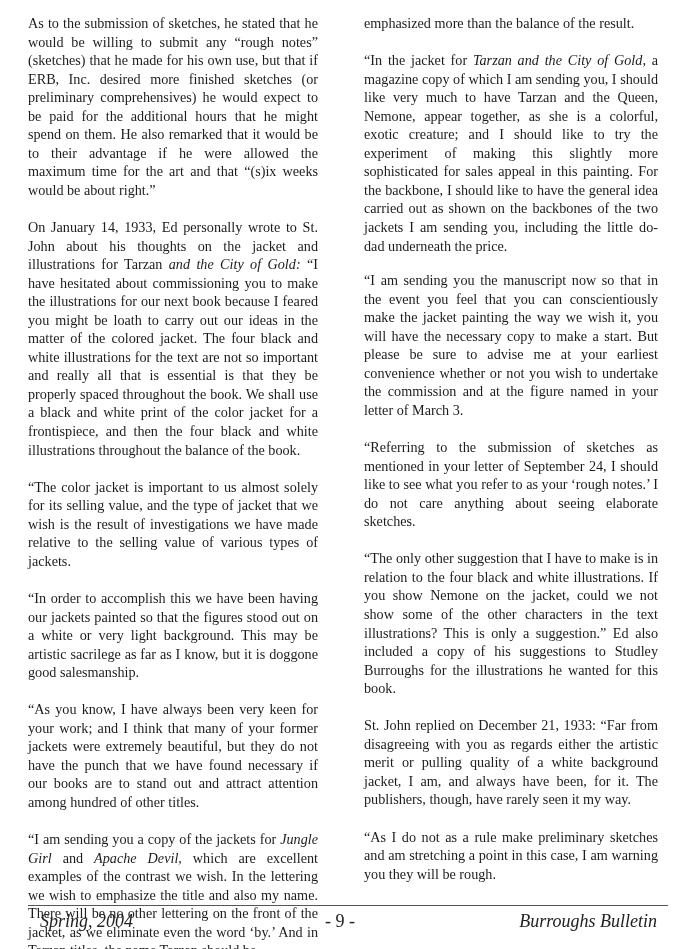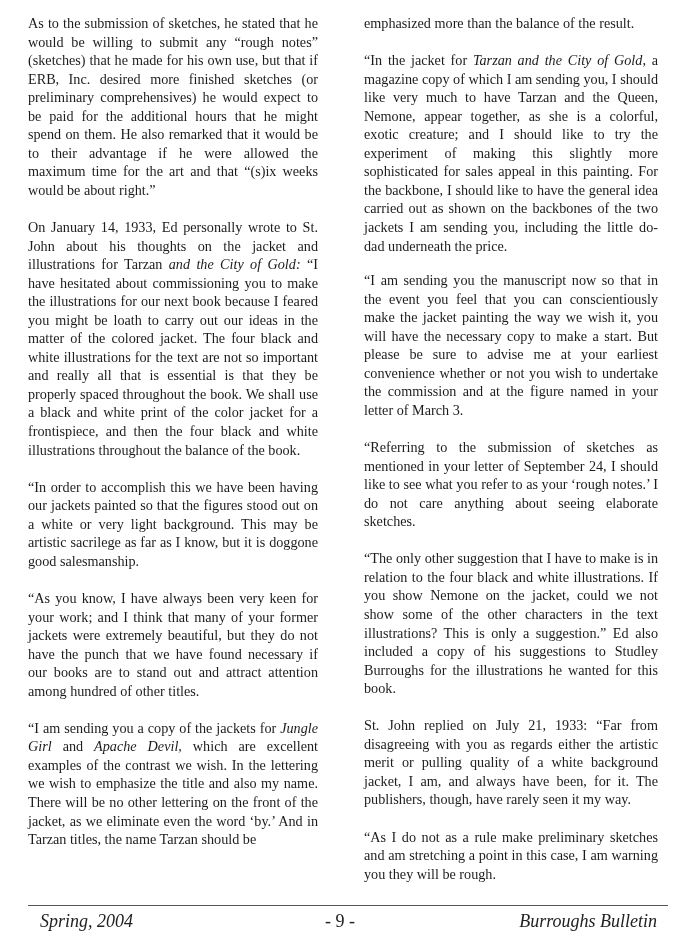--- a/index.html
+++ b/index.html
@@ -29,32 +29,33 @@
   .footer.right { right:30px; font-weight:normal; }
 </style>
 </head>
 <body>
 
 <div>
 
   <div class="col left">
     <p>As to the submission of sketches, he stated that he would be willing to submit any “rough notes” (sketches) that he made for his own use, but that if ERB, Inc. desired more finished sketches (or preliminary comprehensives) he would expect to be paid for the additional hours that he might spend on them. He also remarked that it would be to their advantage if he were allowed the maximum time for the art and that “(s)ix weeks would be about right.”</p>
     <p><span>On January 14, 1933, Ed personally wrote to St. John about his thoughts on the jacket and illustrations for Tarzan </span><i>and the City of Gold:</i><span> “I have hesitated about commissioning you to make the illustrations for our next book because I feared you might be loath to carry out our ideas in the matter of the colored jacket. The four black and white illustrations for the text are not so important and really all that is essential is that they be properly spaced throughout the book. We shall use a black and white print of the color jacket for a frontispiece, and then the four black and white illustrations throughout the balance of the book.</span></p>
+    <p>“The color jacket is important to us almost solely for its selling value, and the type of jacket that we wish is the result of investigations we have made relative to the selling value of various types of jackets.</p>
     <p>“In order to accomplish this we have been having our jackets painted so that the figures stood out on a white or very light background. This may be artistic sacrilege as far as I know, but it is doggone good salesmanship.</p>
     <p>“As you know, I have always been very keen for your work; and I think that many of your former jackets were extremely beautiful, but they do not have the punch that we have found necessary if our books are to stand out and attract attention among hundred of other titles.</p>
     <p class="cont"><span>“I am sending you a copy of the jackets for </span><i>Jungle Girl</i><span> and </span><i>Apache Devil,</i><span> which are excellent examples of the contrast we wish. In the lettering we wish to emphasize the title and also my name. There will be no other lettering on the front of the jacket, as we eliminate even the word ‘by.’ And in Tarzan titles, the name Tarzan should be</span></p>
   </div>
 
   <div class="col right">
     <p>emphasized more than the balance of the result.</p>
     <p class="nogap"><span>“In the jacket for </span><i>Tarzan and the City of Gold</i><span>, a magazine copy of which I am sending you, I should like very much to have Tarzan and the Queen, Nemone, appear together, as she is a colorful, exotic creature; and I should like to try the experiment of making this slightly more sophisticated for sales appeal in this painting. For the backbone, I should like to have the general idea carried out as shown on the backbones of the two jackets I am sending you, including the little do-dad underneath the price.</span></p>
     <p>“I am sending you the manuscript now so that in the event you feel that you can conscientiously make the jacket painting the way we wish it, you will have the necessary copy to make a start. But please be sure to advise me at your earliest convenience whether or not you wish to undertake the commission and at the figure named in your letter of March 3.</p>
     <p>“Referring to the submission of sketches as mentioned in your letter of September 24, I should like to see what you refer to as your ‘rough notes.’ I do not care anything about seeing elaborate sketches.</p>
     <p>“The only other suggestion that I have to make is in relation to the four black and white illustrations. If you show Nemone on the jacket, could we not show some of the other characters in the text illustrations? This is only a suggestion.” Ed also included a copy of his suggestions to Studley Burroughs for the illustrations he wanted for this book.</p>
-    <p>St. John replied on July 21, 1933: “Far from disagreeing with you as regards either the artistic merit or pulling quality of a white background jacket, I am, and always have been, for it. The publishers, though, have rarely seen it my way.</p>
+    <p>St. John replied on December 21, 1933: “Far from disagreeing with you as regards either the artistic merit or pulling quality of a white background jacket, I am, and always have been, for it. The publishers, though, have rarely seen it my way.</p>
     <p>“As I do not as a rule make preliminary sketches and am stretching a point in this case, I am warning you they will be rough.</p>
 
   </div>
 
   <div class="rule"></div>
   <div class="footer left">Spring, 2004</div>
   <div class="footer center">- 9 -</div>
   <div class="footer right">Burroughs Bulletin</div>
 </div>
 

